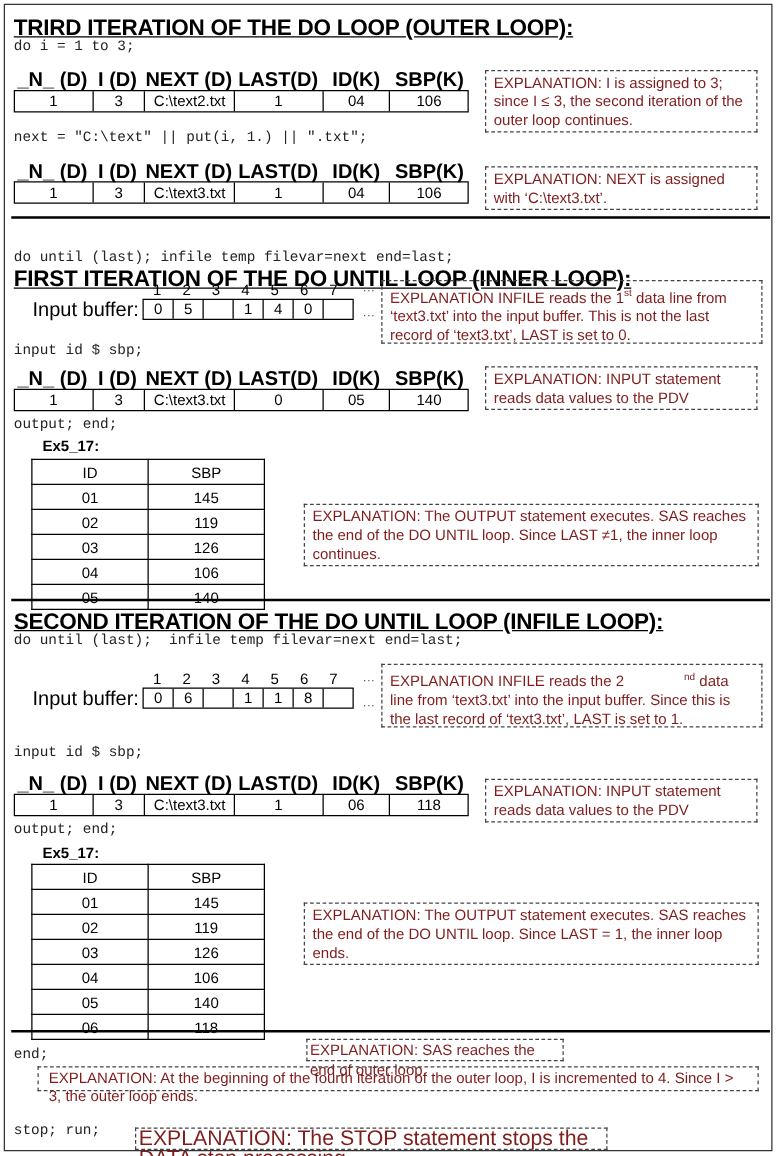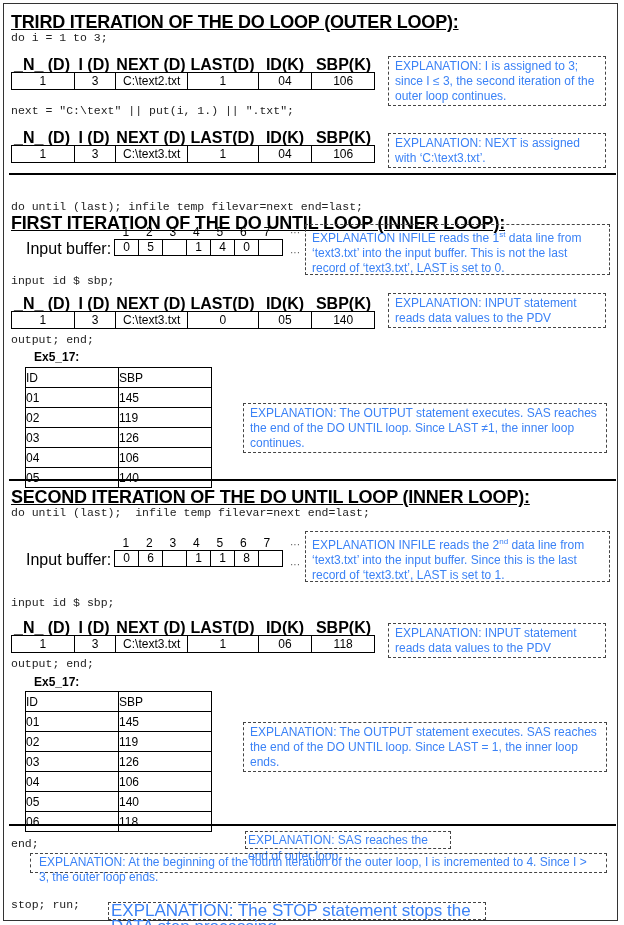--- a/index.html
+++ b/index.html
@@ -9,31 +9,31 @@
   .heading { font-family:Liberation Sans, sans-serif; font-weight:bold; font-size:18px; text-decoration:underline; letter-spacing:-0.2px; }
   .code { font-family:"Liberation Mono", monospace; font-weight:normal; font-size:11.5px; white-space:pre; color:#222; }
   .sep { position:absolute; left:9px; width:607px; height:2px; background:#000; }
   .pdv { position:absolute; left:11px; width:364px; }
   .pdv .hdr { display:flex; font-weight:bold; font-size:16px; height:15px; line-height:15px; }
   .pdv .row { display:flex; font-size:12px; height:16px; line-height:16px; border:1px solid #000; }
   .pdv .c { text-align:center; box-sizing:border-box; }
   .pdv .row .c { border-left:1px solid #000; }
   .pdv .row .c:first-child { border-left:none; }
   .c0{width:62px}.c1{width:42px}.c2{width:72px}.c3{width:71px}.c4{width:54px}.c5{width:63px}
-  .expl { position:absolute; border:1px dashed #444; font-size:12px; line-height:15px; padding:2px 6px; box-sizing:border-box; color:#3b82f6; }
+  .expl { position:absolute; border:1px dashed #444; font-size:12px; line-height:15px; padding:2px 6px; box-sizing:border-box; color:#7f1d1d; }
   .buf-label { position:absolute; font-size:16px; }
   .buf-nums { position:absolute; display:flex; font-size:12px; }
   .buf-nums span { width:23.5px; text-align:center; }
   .buf-cells { position:absolute; display:flex; border:1px solid #000; height:15px; }
   .buf-cells span { width:23px; border-left:1px solid #000; text-align:center; font-size:12px; line-height:15px; }
   .buf-cells span:first-child { border-left:none; }
   .dots { position:absolute; font-size:10px; color:#555; line-height:10px; }
   .dstitle { position:absolute; font-weight:bold; font-size:12px; }
   table.ds { position:absolute; border-collapse:collapse; font-size:12px; }
-  table.ds td { border:1px solid #000; text-align:left; height:19px; padding:0; }
+  table.ds td { border:1px solid #000; text-align:center; height:19px; padding:0; }
   table.ds td.id { width:92px; } table.ds td.sbp { width:92px; }
 </style>
 </head>
 <body>
 
 <div class="frame"></div>
 
 <div class="abs heading" style="left:11px;top:12px;">TRIRD ITERATION OF THE DO LOOP (OUTER LOOP):</div>
 <div class="abs code" style="left:11px;top:31px;">do i = 1 to 3;</div>
 
@@ -155,21 +155,21 @@
       <tr>
         <td class="id">05</td>
         <td class="sbp">140</td>
       </tr>
     </tbody>
 </table>
 <div class="expl" style="left:243px;top:403px;width:364px;height:50px;">EXPLANATION: The OUTPUT statement executes.  SAS reaches the end of the DO UNTIL loop. Since LAST ≠1, the inner loop continues.</div>
 
 <div class="sep" style="top:479px;"></div>
 
-<div class="abs heading" style="left:11px;top:487px;">SECOND ITERATION OF THE DO UNTIL LOOP (INNER LOOP):</div>
+<div class="abs heading" style="left:11px;top:487px;">SECOND ITERATION OF THE DO UNTIL LOOP (INFILE LOOP):</div>
 <div class="abs code" style="left:11px;top:506px;">do until (last);  infile temp filevar=next end=last;</div>
 
 <div class="buf-nums" style="left:114px;top:536px;">
   <span>1</span>
   <span>2</span>
   <span>3</span>
   <span>4</span>
   <span>5</span>
   <span>6</span>
   <span>7</span>
@@ -178,21 +178,21 @@
 <div class="buf-cells" style="left:114px;top:550px;">
   <span>0</span>
   <span>6</span>
   <span></span>
   <span>1</span>
   <span>1</span>
   <span>8</span>
   <span></span>
 </div>
 <div class="dots" style="left:290px;top:540px;">···<br><br>···</div>
-<div class="expl" style="left:305px;top:531px;width:305px;height:51px;"><span>EXPLANATION INFILE reads the 2</span><sup style="font-size:8px;">nd</sup><span> data line from ‘text3.txt’ into the input buffer. Since this is the last record of ‘text3.txt’, LAST is set to 1.</span></div>
+<div class="expl" style="left:305px;top:531px;width:305px;height:51px;"><span>EXPLANATION INFILE reads the 2</span><sup style="font-size:8px;padding-left:48px;">nd</sup><span> data line from ‘text3.txt’ into the input buffer. Since this is the last record of ‘text3.txt’, LAST is set to 1.</span></div>
 
 <div class="abs code" style="left:11px;top:596px;">input id $ sbp;</div>
 
 <div class="pdv" style="top:620px;">
   <div class="hdr">
     <div class="c c0">_N_ (D)</div>
     <div class="c c1">I (D)</div>
     <div class="c c2">NEXT (D)</div>
     <div class="c c3">LAST(D)</div>
     <div class="c c4">ID(K)</div>

